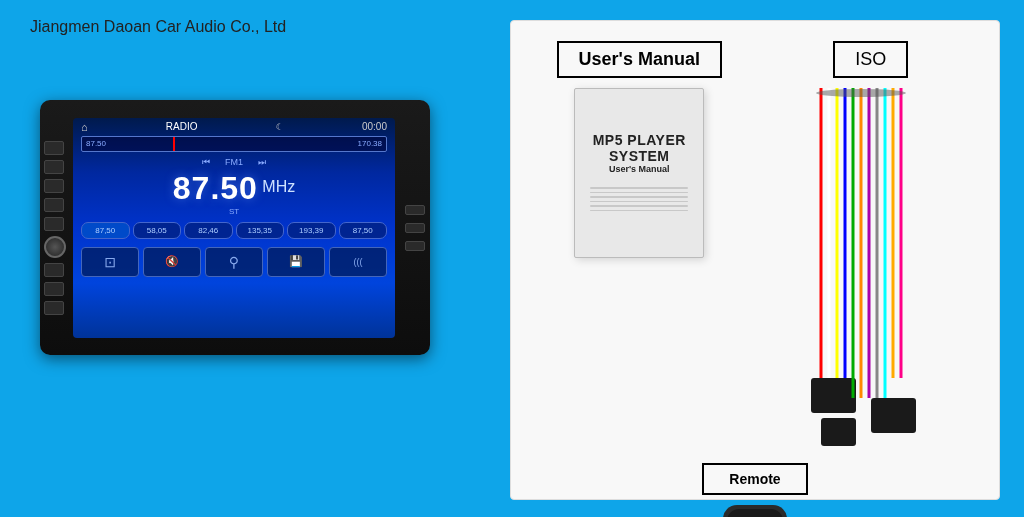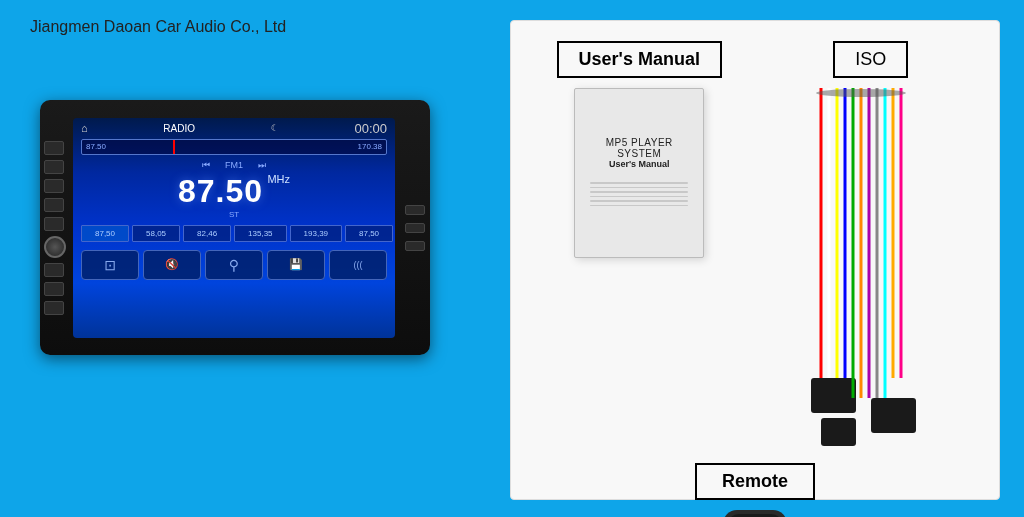--- a/index.html
+++ b/index.html
@@ -140,49 +140,49 @@
 
     .big-freq {
       font-size: 32px;
       font-weight: bold;
       color: #ffffff;
       letter-spacing: 1px;
       text-shadow: 0 0 10px rgba(100,150,255,0.5);
     }
 
     .freq-unit {
-      font-size: 11px;
+      font-size: 16px;
       color: #cce0ff;
       vertical-align: top;
-      margin-top: 0;
+      margin-top: 8px;
       display: inline-block;
     }
 
     .st-label {
       font-size: 8px;
       color: #88aaff;
       text-align: center;
     }
 
     
     .presets {
       display: flex;
       gap: 3px;
       padding: 4px 8px;
     }
 
     .preset-btn {
       flex: 1;
       background: rgba(0, 30, 120, 0.7);
       border: 1px solid #4466cc;
-      border-radius: 1px;
+      border-radius: 7px;
       color: #aaccff;
       font-size: 8px;
       text-align: center;
-      padding: 3px 13px;
+      padding: 3px 7px;
     }
 
     .preset-btn.active {
       background: rgba(0, 80, 200, 0.8);
     }
 
     
     .bottom-btns {
       display: flex;
       gap: 4px;
@@ -273,22 +273,22 @@
       border-radius: 2px;
       display: flex;
       flex-direction: column;
       align-items: center;
       justify-content: center;
       padding: 15px;
       box-shadow: 2px 2px 8px rgba(0,0,0,0.15);
     }
 
     .manual-book-title {
-      font-size: 10px;
-      font-weight: normal;
+      font-size: 14px;
+      font-weight: bold;
       text-align: center;
       color: #222;
       letter-spacing: 0.5px;
     }
 
     .manual-book-subtitle {
       font-size: 9px;
       font-weight: bold;
       text-align: center;
       color: #222;
@@ -331,33 +331,33 @@
       display: flex;
       flex-direction: column;
       align-items: center;
       gap: 10px;
       width: 180px;
     }
 
     .remote-label-box {
       border: 2px solid #000;
       padding: 6px 25px;
-      font-size: 18px;
+      font-size: 14px;
       font-weight: bold;
       color: #000;
     }
 
     .screen-home-icon {
       font-size: 11px;
       color: #ccc;
     }
 
     .time-display {
       color: #ccc;
-      font-size: 13px;
+      font-size: 10px;
     }
   </style>
 </head>
 <body>
 
 <div class="page-container">
 
   <div class="company-name">Jiangmen Daoan Car Audio Co., Ltd</div>
 
   <div class="radio-unit">

